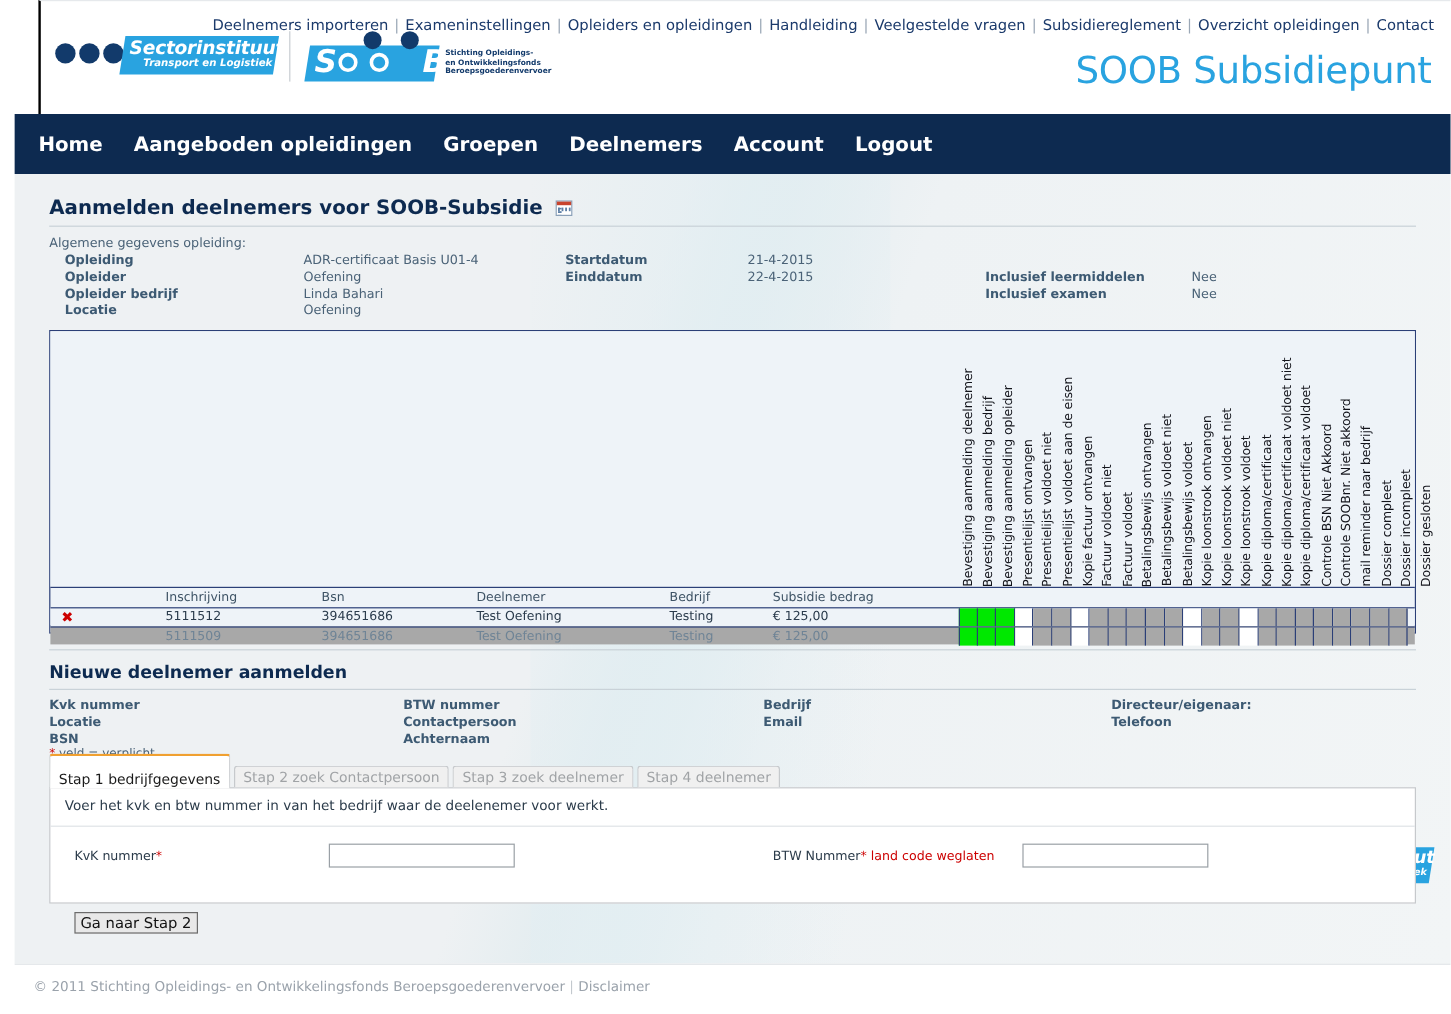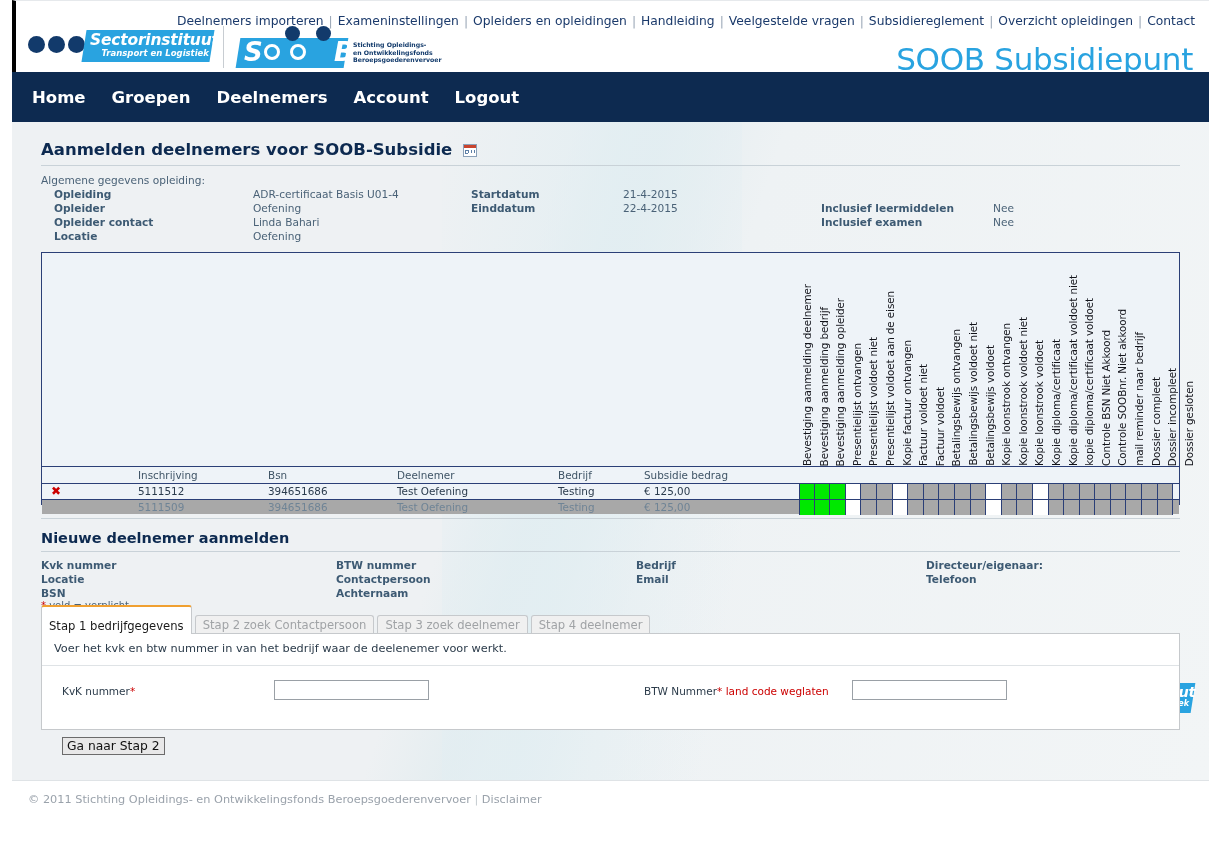--- a/index.html
+++ b/index.html
@@ -19,24 +19,25 @@
   .frame {
     position: absolute;
     left: 12px; top: 0px;
     width: 1197px; height: 845px;
     background: #fff;
     overflow: hidden;
   }
   
   .topheader {
     position: relative;
-    height: 72px;
+    height: 95px;
     background: #ffffff;
-    border-left: 4px solid #000000;
+    border-left: 2px solid #000000;
     border-top: 1px solid #e6e9ec;
+    margin-left: 20px;
   }
   .toplinks {
     position: absolute;
     right: 10px; top: 13px;
     font-size: 12.3px;
     color: #1b3a6b;
     white-space: nowrap;
   }
   .toplinks a {
     color: #1b3a6b;
@@ -380,20 +381,21 @@
       <span class="ring ring1"></span>
       <span class="ring ring2"></span>
       <span class="sub">Stichting Opleidings-<br>en Ontwikkelingsfonds<br>Beroepsgoederenvervoer</span>
     </div>
 
     <div class="brand-title">SOOB Subsidiepunt</div>
   </div>
 
   <div class="mainnav">
     <a href="#">Home</a>
+    <a href="#">Aangeboden opleidingen</a>
     <a href="#">Groepen</a>
     <a href="#">Deelnemers</a>
     <a href="#">Account</a>
     <a href="#">Logout</a>
   </div>
 
   <div class="content">
    <div class="cwrap">
 
     <h1 class="pagetitle">
@@ -412,21 +414,21 @@
         <div class="lbl"></div>
         <div class="val"></div>
 
         <div class="lbl">Opleider</div>
         <div class="val">Oefening</div>
         <div class="lbl">Einddatum</div>
         <div class="val">22-4-2015</div>
         <div class="lbl">Inclusief leermiddelen</div>
         <div class="val">Nee</div>
 
-        <div class="lbl">Opleider contact</div>
+        <div class="lbl">Opleider bedrijf</div>
         <div class="val">Linda Bahari</div>
         <div class="lbl"></div>
         <div class="val"></div>
         <div class="lbl">Inclusief examen</div>
         <div class="val">Nee</div>
 
         <div class="lbl">Locatie</div>
         <div class="val">Oefening</div>
         <div class="lbl"></div>
         <div class="val"></div>

